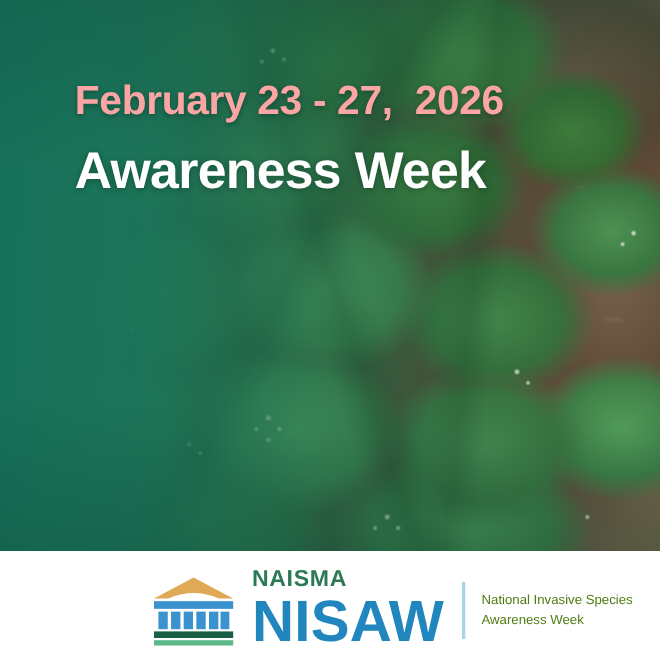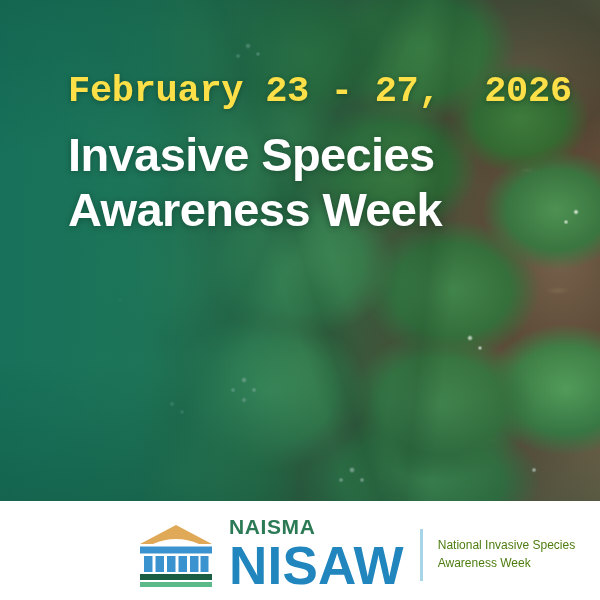--- a/index.html
+++ b/index.html
@@ -121,28 +121,27 @@
     background:linear-gradient(180deg, rgba(14,78,60,.30) 0%, rgba(14,78,60,0) 30%, rgba(14,78,60,0) 72%, rgba(12,70,54,.30) 100%);
   }
 
   
   .copy {
     position:absolute;
     left:68px; top:72px;
     width:520px;
   }
   .dateline {
-    color:#fde047;
+    color:#fca5a5;
     font-size:37px;
     font-weight:bold;
     letter-spacing:-0.3px;
     line-height:1.06;
     white-space:pre;
     text-shadow:0 1px 5px rgba(8,40,28,.42);
-    font-family:Liberation Mono, monospace;
   }
   .headline {
     margin-top:17px;
     color:#ffffff;
     font-size:47px;
     font-weight:bold;
     line-height:1.16;
     letter-spacing:-0.6px;
     text-shadow:0 1px 6px rgba(8,40,28,.45);
   }
@@ -212,21 +211,20 @@
       <div class="leaves"></div>
       <div class="veins"></div>
       <div class="blooms"></div>
     </div>
     <div class="wash"></div>
     <div class="wash-top"></div>
 
     <div class="copy">
       <div class="dateline">February 23 - 27,  2026</div>
       <div class="headline">
-        <span class="hl-line">Invasive Species</span>
         <span class="hl-line">Awareness Week</span>
       </div>
     </div>
   </div>
 
   <div class="footer">
     <div class="logo-lockup">
 
       <svg class="mark" viewBox="0 0 78 64">
         <path d="M3 21 L39 2 L75 21 L62 21 Q39 11 16 21 Z" fill="#e0a958"></path>

